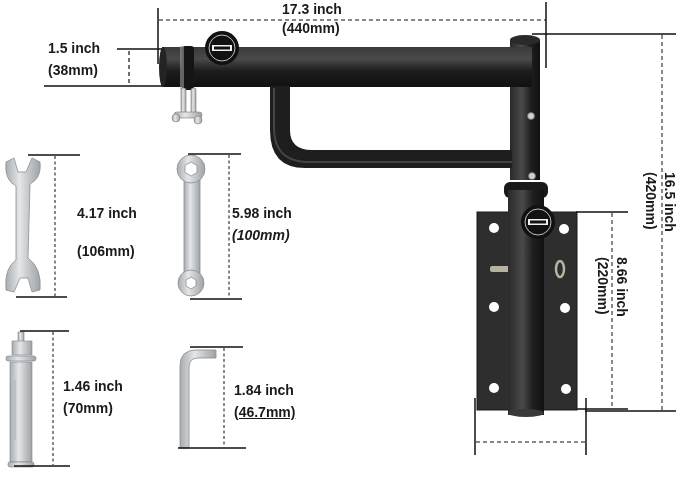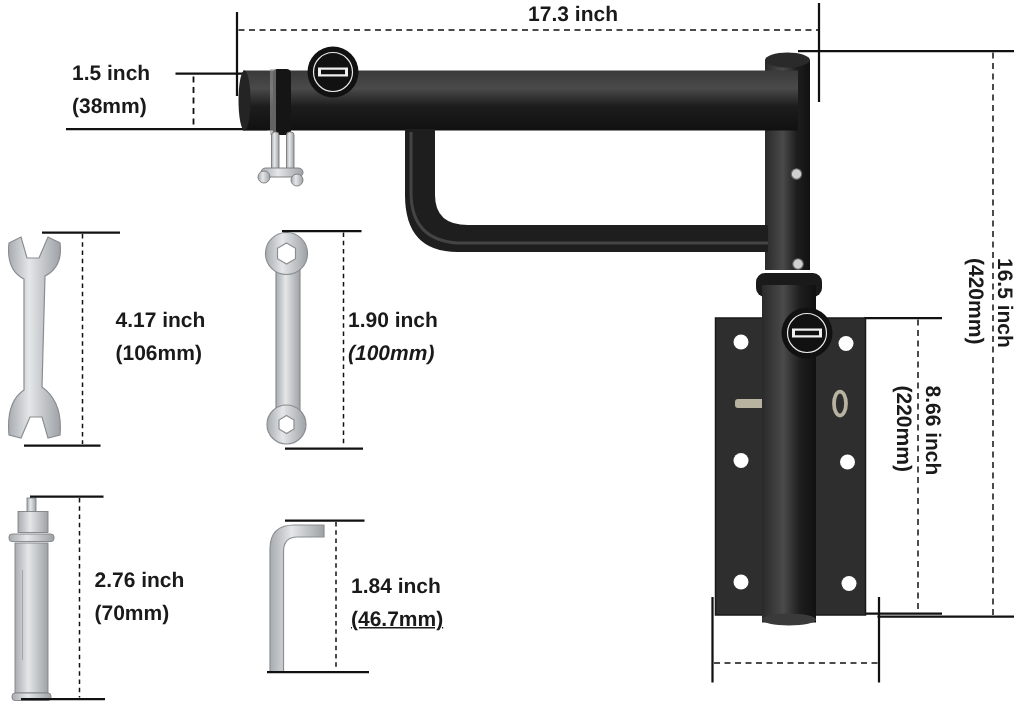--- a/index.html
+++ b/index.html
@@ -1,19 +1,19 @@
 <!DOCTYPE html>
 <html><head>
 <meta charset="utf-8">
 <style>
   html, body { margin:0; padding:0; background:#ffffff; }
   body { width:679px; height:485px; position:relative; overflow:hidden; font-family:"Liberation Sans", sans-serif; }
   .lbl { position:absolute; font-weight:bold; font-size:14px; line-height:19px; color:#1a1a1a; white-space:nowrap; }
   .lbl div { display:block; }
-  .center { text-align:right; }
+  .center { text-align:left; }
   .rot90 { transform:rotate(90deg); transform-origin:left top; }
   svg { position:absolute; left:0; top:0; }
 </style>
 </head>
 <body>
 
 <svg width="679" height="485" viewBox="0 0 679 485">
   <defs>
     <linearGradient id="tubeH" x1="0" y1="0" x2="0" y2="1">
       <stop offset="0" stop-color="#3a3a3a"></stop>
@@ -167,39 +167,40 @@
   </g>
   <g stroke="#111" fill="none">
     <line x1="190" y1="347" x2="243" y2="347" stroke-width="1.5"></line>
     <line x1="178" y1="448" x2="246" y2="448" stroke-width="1.5"></line>
     <line x1="224" y1="348" x2="224" y2="447" stroke-width="1" stroke-dasharray="3,2.5"></line>
   </g>
 </svg>
 
 <div class="lbl center" style="left:282px; top:0px; width:130px;">
   <div>17.3 inch</div>
+  <div>(440mm)</div>
 </div>
 
 <div class="lbl" style="left:48px; top:39px;">
   <div>1.5 inch</div>
   <div style="margin-top:3px;">(38mm)</div>
 </div>
 
 <div class="lbl" style="left:77px; top:204px;">
   <div>4.17 inch</div>
-  <div style="margin-top:3px;">(106mm)</div>
+  <div style="margin-top:19px;">(106mm)</div>
 </div>
 
 <div class="lbl" style="left:232px; top:204px;">
-  <div>1.90 inch</div>
+  <div>5.98 inch</div>
   <div style="margin-top:3px;font-style:italic;">(100mm)</div>
 </div>
 
 <div class="lbl" style="left:63px; top:377px;">
-  <div>2.76 inch</div>
+  <div>1.46 inch</div>
   <div style="margin-top:3px;">(70mm)</div>
 </div>
 
 <div class="lbl" style="left:234px; top:381px;">
   <div>1.84 inch</div>
   <div style="margin-top:3px;text-decoration:underline;">(46.7mm)</div>
 </div>
 
 <div class="lbl center" style="left:480px; top:444px; width:100px;">
 </div>

